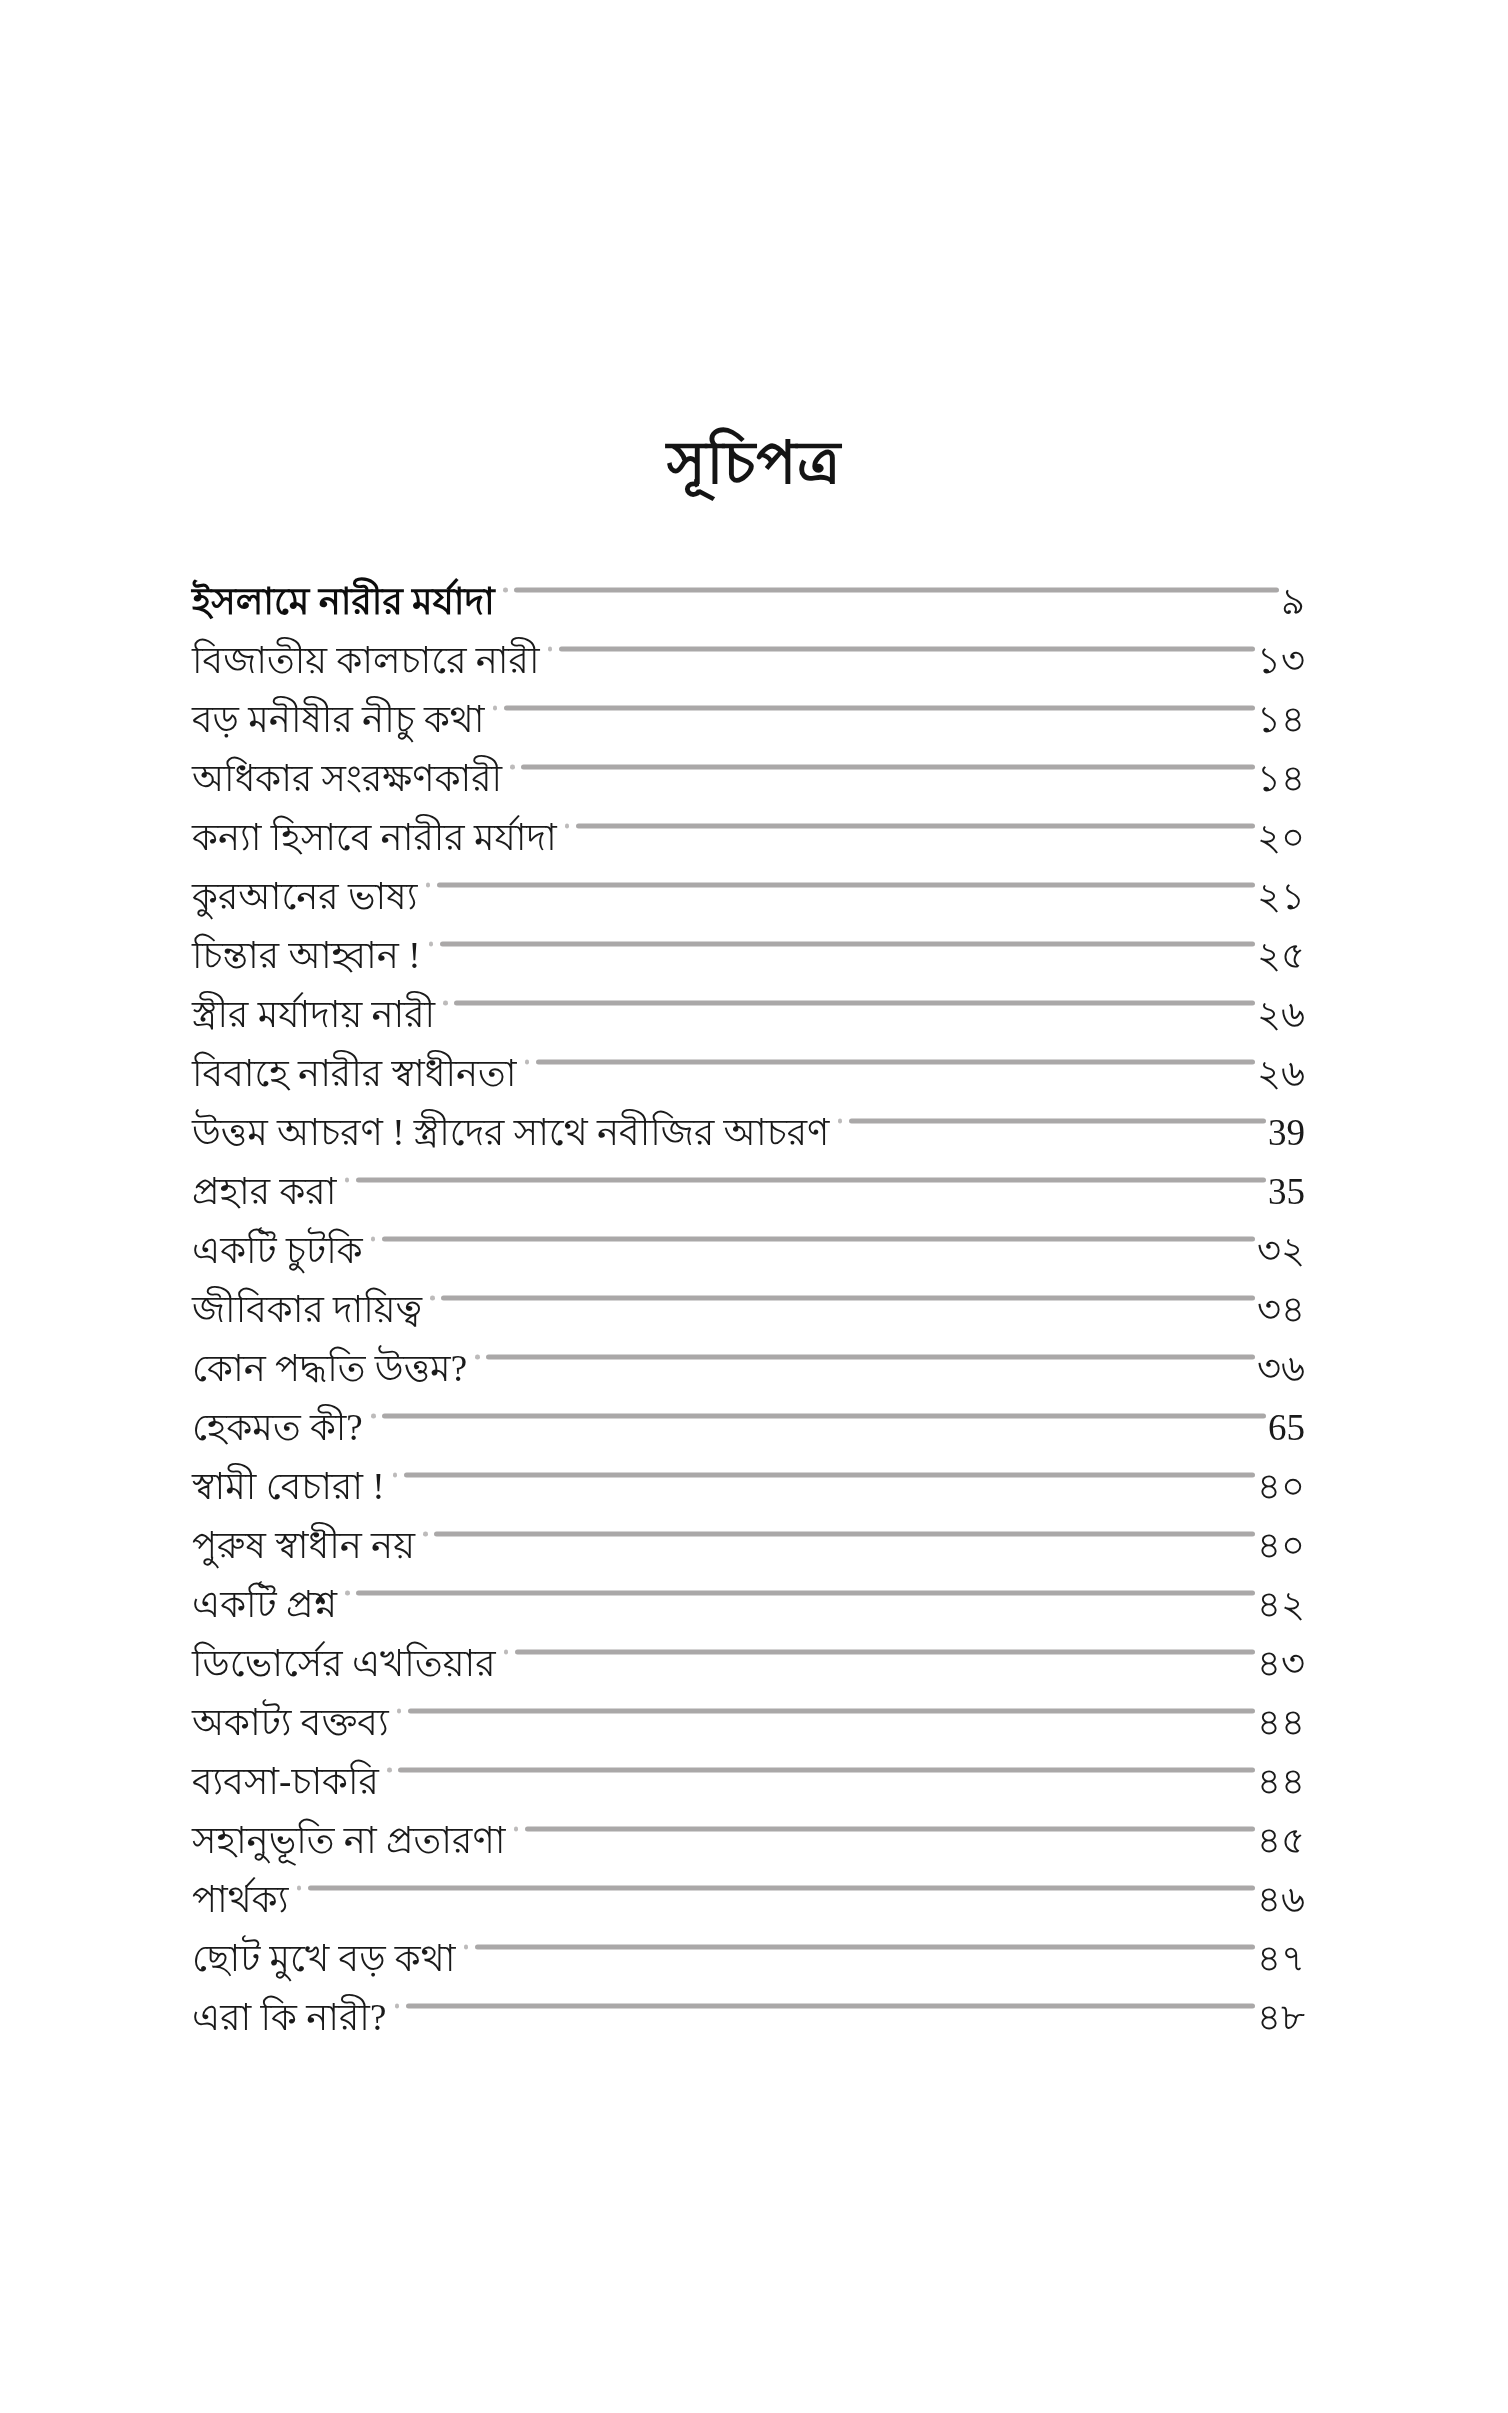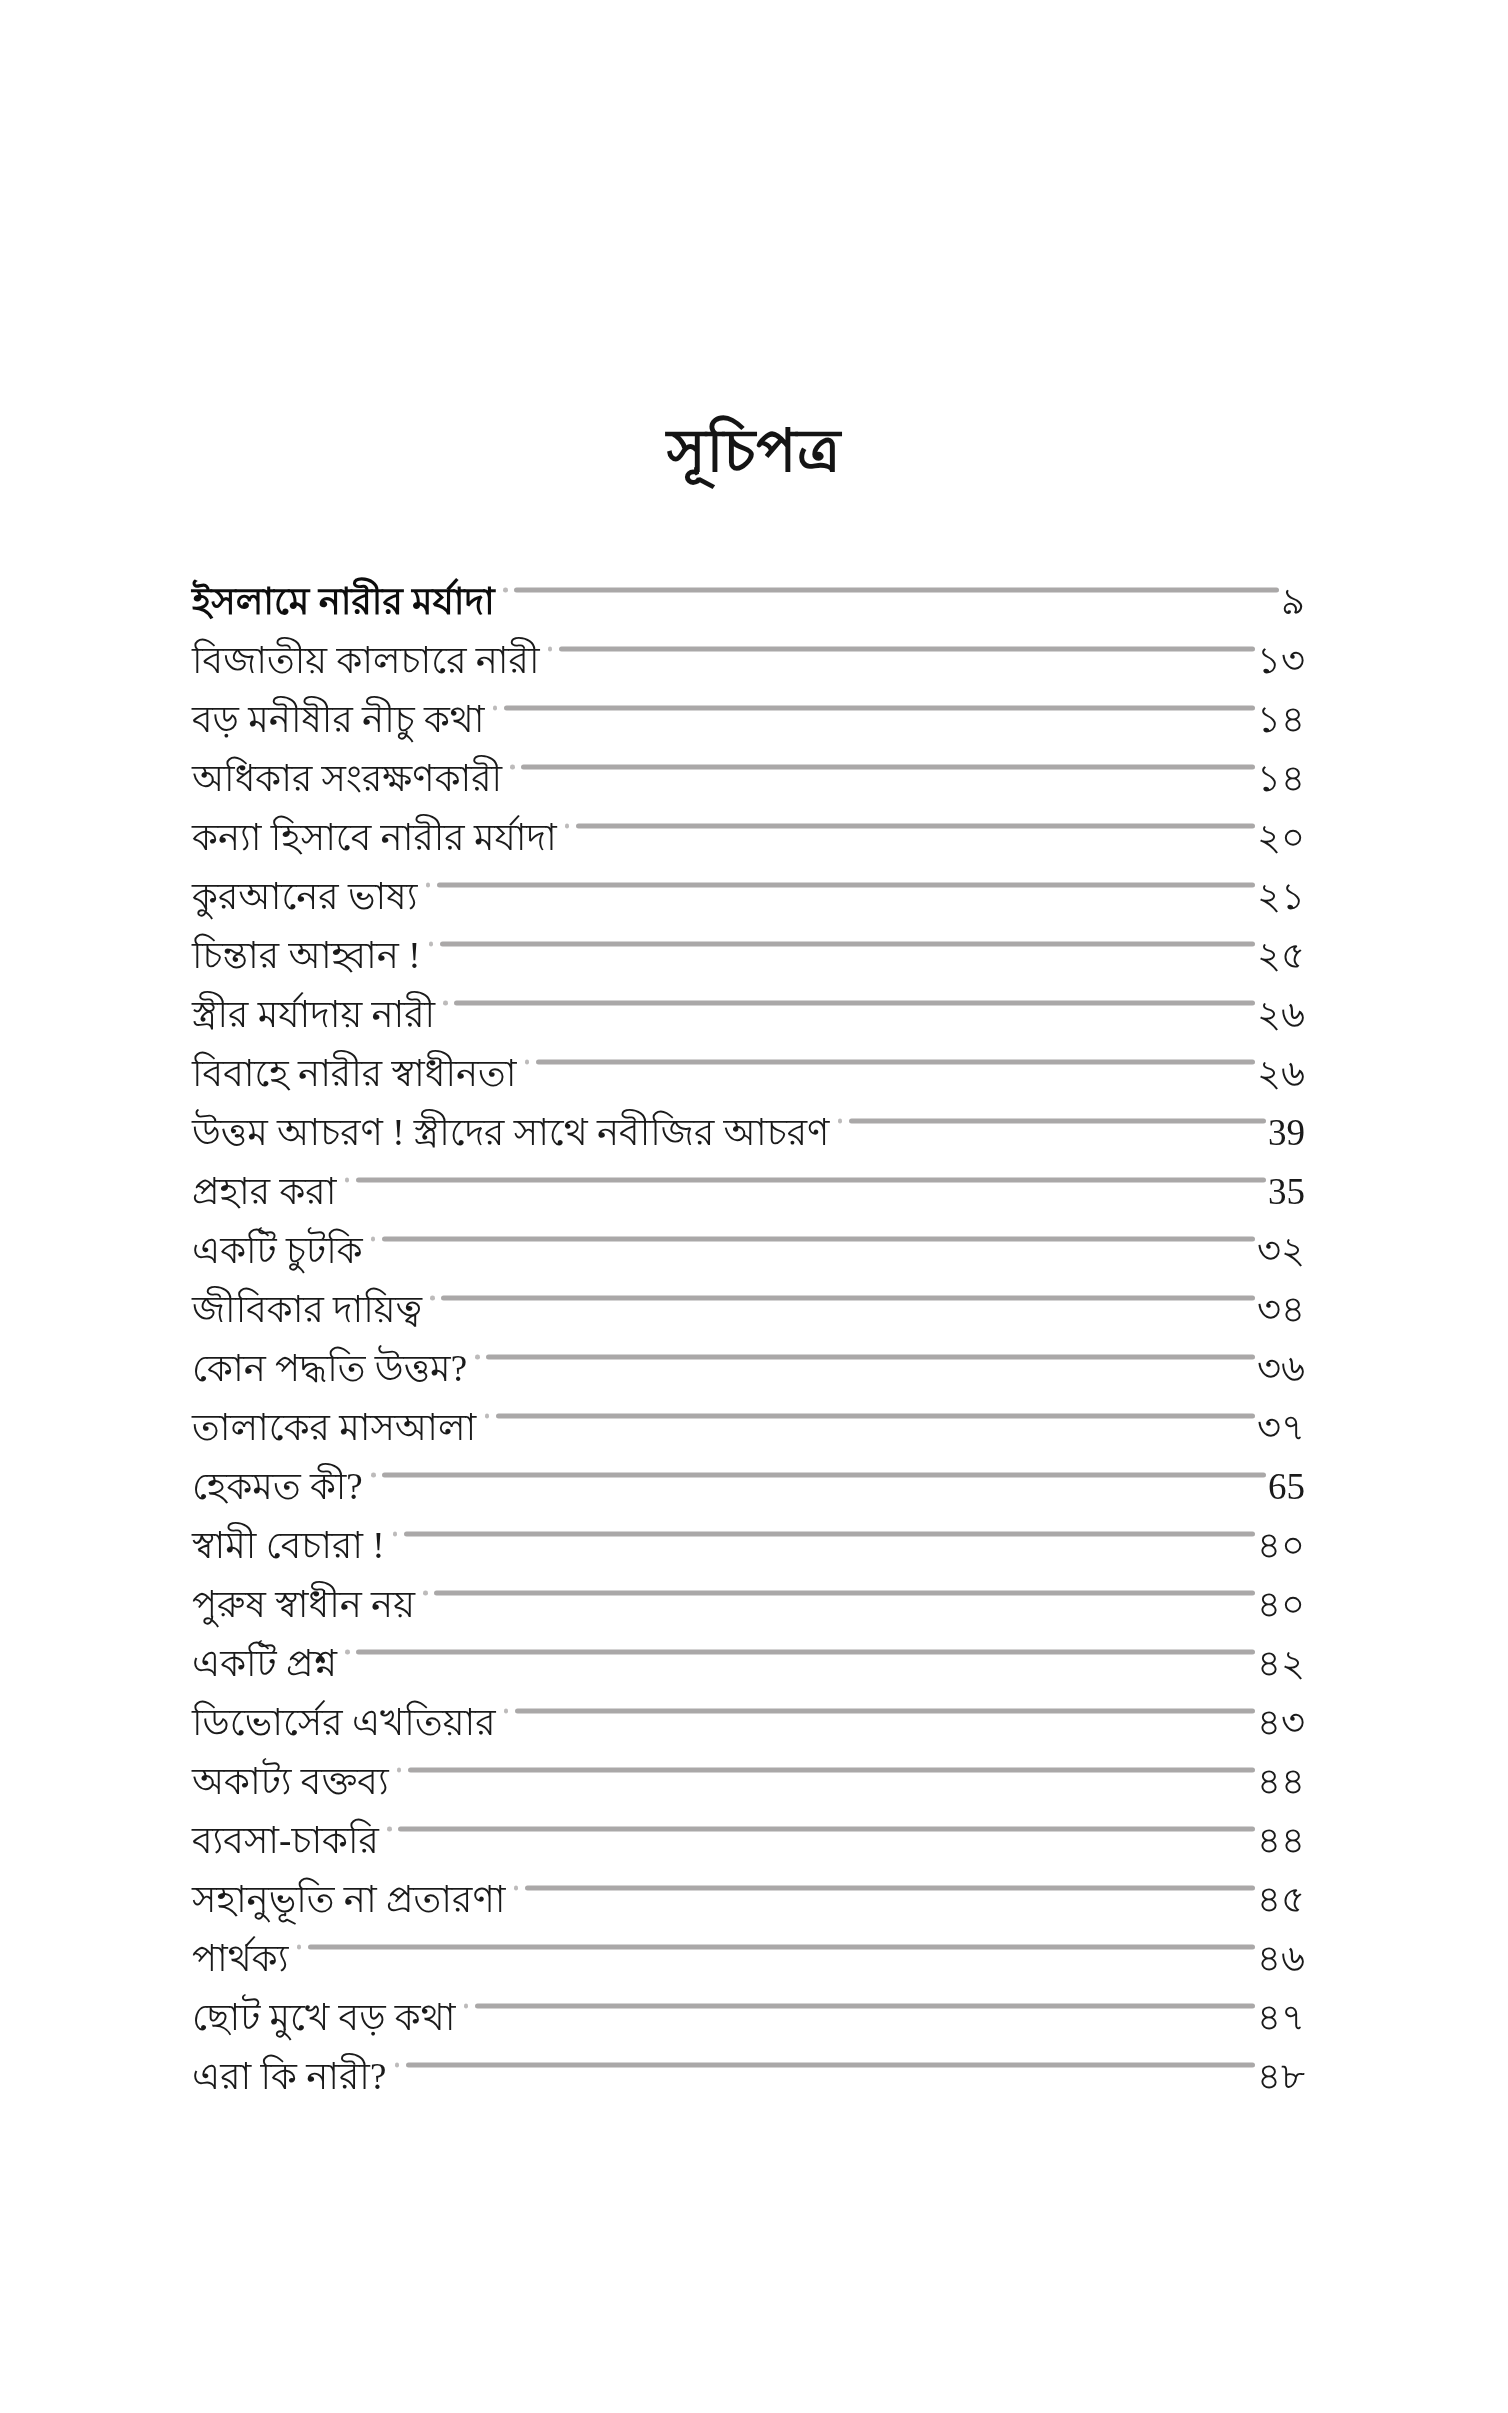--- a/index.html
+++ b/index.html
@@ -15,21 +15,21 @@
     background: #ffffff;
     font-family: "Liberation Serif", serif;
     color: #1a1a1a;
     overflow: hidden;
   }
   .page-title {
     position: absolute;
     top: 406px;
     left: 0;
     right: 0;
-    margin: 0;
+    margin: 12px;
     text-align: center;
     font-size: 59px;
     font-weight: 700;
     color: #141414;
     letter-spacing: 0.9px;
   }
   .toc {
     position: absolute;
     top: 583px;
     left: 192px;
@@ -172,26 +172,20 @@
     <span class="toc-page">৩৪</span>
   </div>
 
   <div class="toc-row">
     <span class="toc-title">কোন পদ্ধতি উত্তম?</span>
     <span class="leader-dot"></span>
     <span class="leader-line"></span>
     <span class="toc-page">৩৬</span>
   </div>
 
-  <div class="toc-row">
-    <span class="toc-title">তালাকের মাসআলা</span>
-    <span class="leader-dot"></span>
-    <span class="leader-line"></span>
-    <span class="toc-page">৩৭</span>
-  </div>
 
   <div class="toc-row">
     <span class="toc-title">হেকমত কী?</span>
     <span class="leader-dot"></span>
     <span class="leader-line"></span>
     <span class="toc-page">65</span>
   </div>
 
   <div class="toc-row">
     <span class="toc-title">স্বামী বেচারা !</span>

